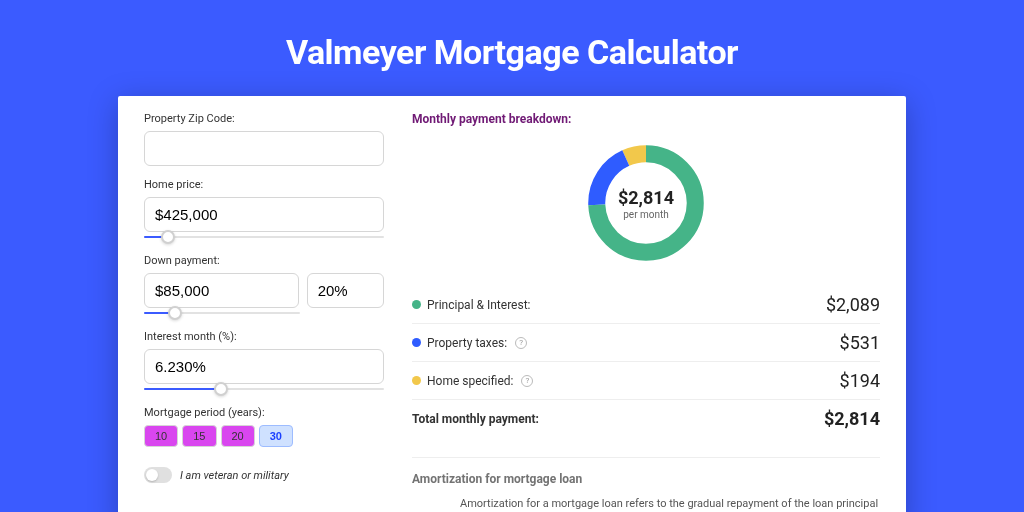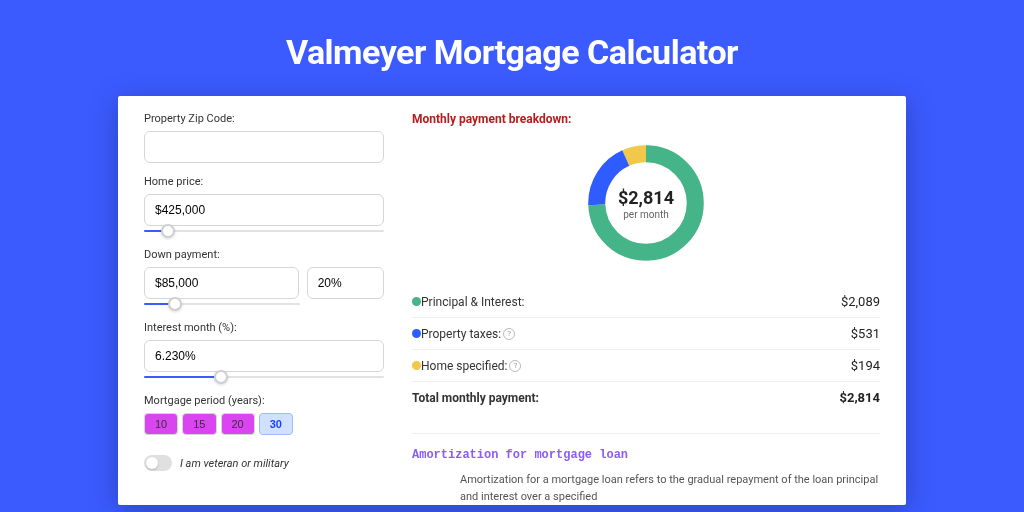--- a/index.html
+++ b/index.html
@@ -17,21 +17,21 @@
     gap: 28px;
   }
   .left { width: 240px; flex: none; }
   .right { flex: 1; }
   .field-label { font-size: 11px; color: #333; margin: 12px 0 6px; }
   .left .field-label:first-child { margin-top: 0; }
   .field-input {
     border: 1px solid #d6d6d6;
     border-radius: 6px;
     padding: 8px 10px;
-    font-size: 12px;
+    font-size: 15px;
     width: 100%;
     background: #fff;
   }
   .slider-wrap { position: relative; margin-top: 0; height: 10px; }
   .slider-track {
     position: absolute; left: 0; right: 0; top: 4px; height: 2px;
     background: #e2e2e2; border-radius: 1px;
   }
   .slider-fill {
     position: absolute; left: 0; top: 4px; height: 2px;
@@ -59,47 +59,47 @@
   .vet-row { display: flex; align-items: center; gap: 8px; margin-top: 20px; font-style: italic; }
   .toggle {
     width: 28px; height: 16px; border-radius: 8px; background: #e0e0e0;
     position: relative;
   }
   .toggle::after {
     content: ""; position: absolute; width: 12px; height: 12px; border-radius: 50%;
     background: #fff; top: 2px; left: 2px; box-shadow: 0 1px 2px rgba(0,0,0,0.2);
   }
   .vet-label { font-size: 11px; color: #333; }
-  .right-title { font-size: 12px; font-weight: 700; color: #b91c1c; margin-bottom: 12px; }
+  .right-title { font-size: 12px; font-weight: 700; color: #701a75; margin-bottom: 12px; }
   .donut-wrap { display: flex; justify-content: center; margin: 4px 0 18px; }
   .donut { position: relative; width: 130px; height: 130px; }
   .donut svg { transform: rotate(-90deg); }
   .donut-center {
     position: absolute; top: 0; left: 0; right: 0; bottom: 0;
     display: flex; flex-direction: column; align-items: center; justify-content: center;
   }
   .donut-amount { font-size: 18px; font-weight: 700; color: #222; }
   .donut-sub { font-size: 10px; color: #666; margin-top: 1px; }
   .break-row {
     display: flex; align-items: center; justify-content: space-between;
     padding: 8px 0; border-top: 1px solid #eee;
     font-size: 12px; color: #333;
   }
   .break-row.total { font-weight: 700; }
   .break-row:first-of-type { border-top: none; }
-  .legend-wrap { display: flex; align-items: center; }
+  .legend-wrap { display: flex; align-items: center; gap: 6px; }
   .swatch { width: 9px; height: 9px; border-radius: 50%; }
   .info-icon {
     display: inline-flex; width: 12px; height: 12px; border-radius: 50%;
     border: 1px solid #bbb; align-items: center; justify-content: center;
     font-size: 8px; color: #999; margin-left: 2px;
   }
-  .break-val { font-size: 13px; color: #222; }
+  .break-val { font-size: 18px; color: #222; }
   .amort-section { margin-top: 20px; border-top: 1px solid #eee; padding-top: 14px; }
-  .amort-title { font-size: 12px; font-weight: 700; color: #8b5cf6; margin-bottom: 10px; font-family: Liberation Mono, monospace; }
+  .amort-title { font-size: 12px; font-weight: 700; color: #737373; margin-bottom: 10px; }
   .amort-text { font-size: 11px; color: #555; line-height: 1.5; margin-left: 48px; }
   .help-icon-hit { line-height: 0; }
 </style>
 </head>
 <body>
 
 <h1 class="page-title">Valmeyer Mortgage Calculator</h1>
 
 <div class="card">
 

